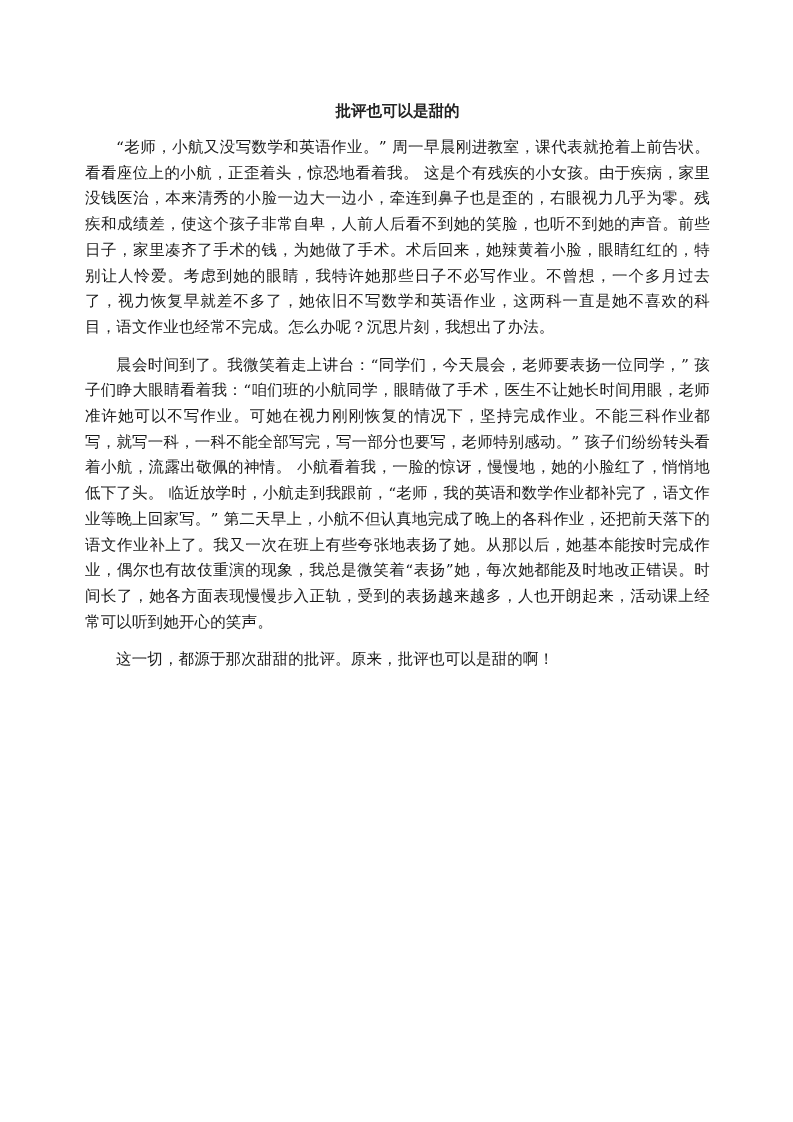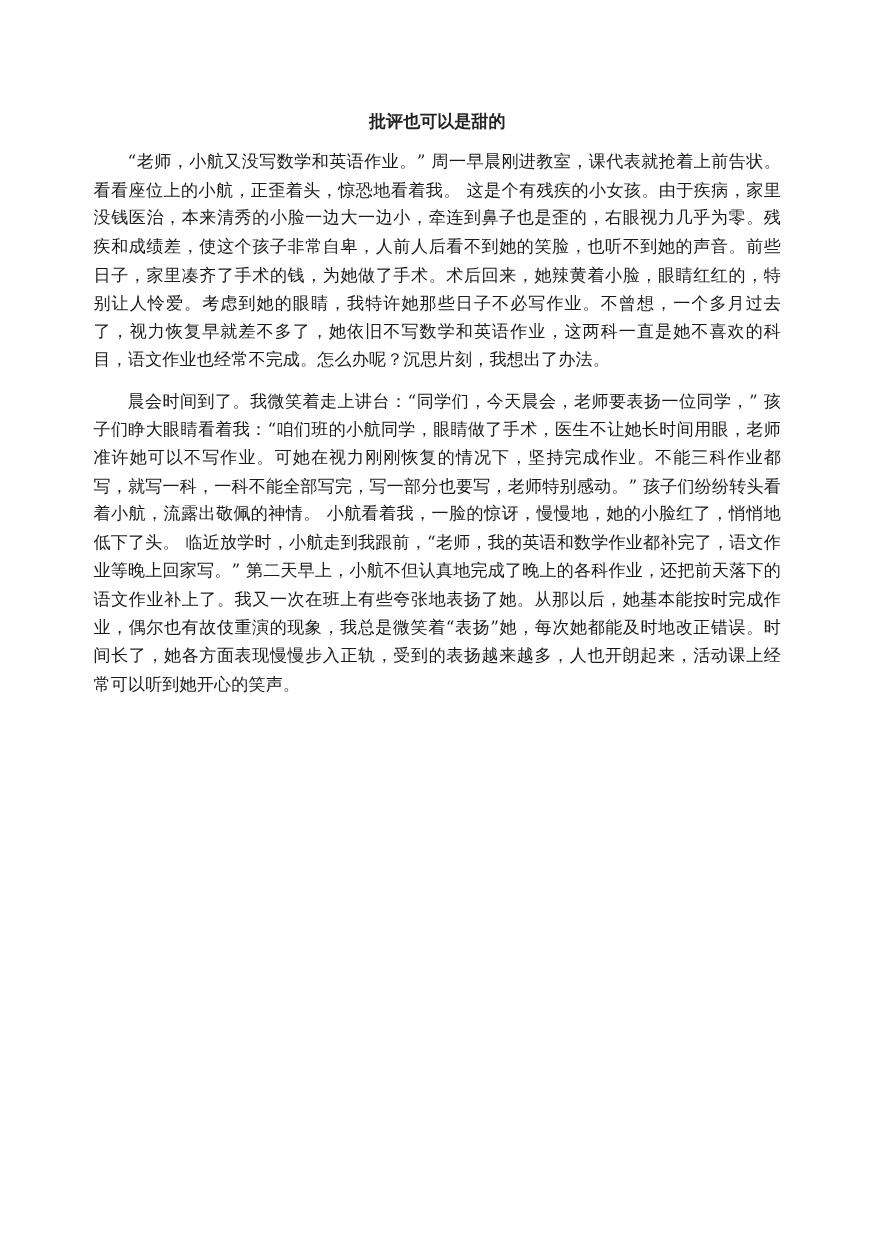--- a/index.html
+++ b/index.html
@@ -39,13 +39,14 @@
       letter-spacing: 0.15px;
     }
   </style>
 </head>
 <body>
 
 <div class="page">
   <h1 class="title">批评也可以是甜的</h1>
   <p class="para">“老师，小航又没写数学和英语作业。” 周一早晨刚进教室，课代表就抢着上前告状。看看座位上的小航，正歪着头，惊恐地看着我。 这是个有残疾的小女孩。由于疾病，家里没钱医治，本来清秀的小脸一边大一边小，牵连到鼻子也是歪的，右眼视力几乎为零。残疾和成绩差，使这个孩子非常自卑，人前人后看不到她的笑脸，也听不到她的声音。前些日子，家里凑齐了手术的钱，为她做了手术。术后回来，她辣黄着小脸，眼睛红红的，特别让人怜爱。考虑到她的眼睛，我特许她那些日子不必写作业。不曾想，一个多月过去了，视力恢复早就差不多了，她依旧不写数学和英语作业，这两科一直是她不喜欢的科目，语文作业也经常不完成。怎么办呢？沉思片刻，我想出了办法。</p>
   <p class="para">晨会时间到了。我微笑着走上讲台：“同学们，今天晨会，老师要表扬一位同学，” 孩子们睁大眼睛看着我：“咱们班的小航同学，眼睛做了手术，医生不让她长时间用眼，老师准许她可以不写作业。可她在视力刚刚恢复的情况下，坚持完成作业。不能三科作业都写，就写一科，一科不能全部写完，写一部分也要写，老师特别感动。” 孩子们纷纷转头看着小航，流露出敬佩的神情。 小航看着我，一脸的惊讶，慢慢地，她的小脸红了，悄悄地低下了头。 临近放学时，小航走到我跟前，“老师，我的英语和数学作业都补完了，语文作业等晚上回家写。” 第二天早上，小航不但认真地完成了晚上的各科作业，还把前天落下的语文作业补上了。我又一次在班上有些夸张地表扬了她。从那以后，她基本能按时完成作业，偶尔也有故伎重演的现象，我总是微笑着“表扬”她，每次她都能及时地改正错误。时间长了，她各方面表现慢慢步入正轨，受到的表扬越来越多，人也开朗起来，活动课上经常可以听到她开心的笑声。</p>
+  <p class="para">这一切，都源于那次甜甜的批评。原来，批评也可以是甜的啊！</p>
 </div>
 
 </body></html>

